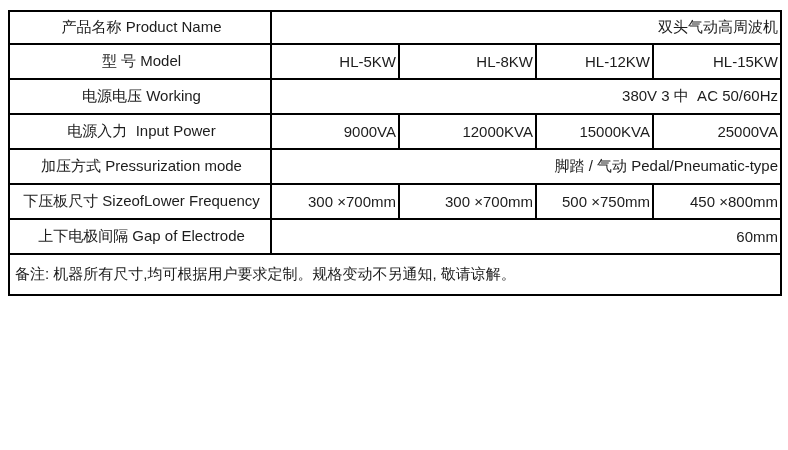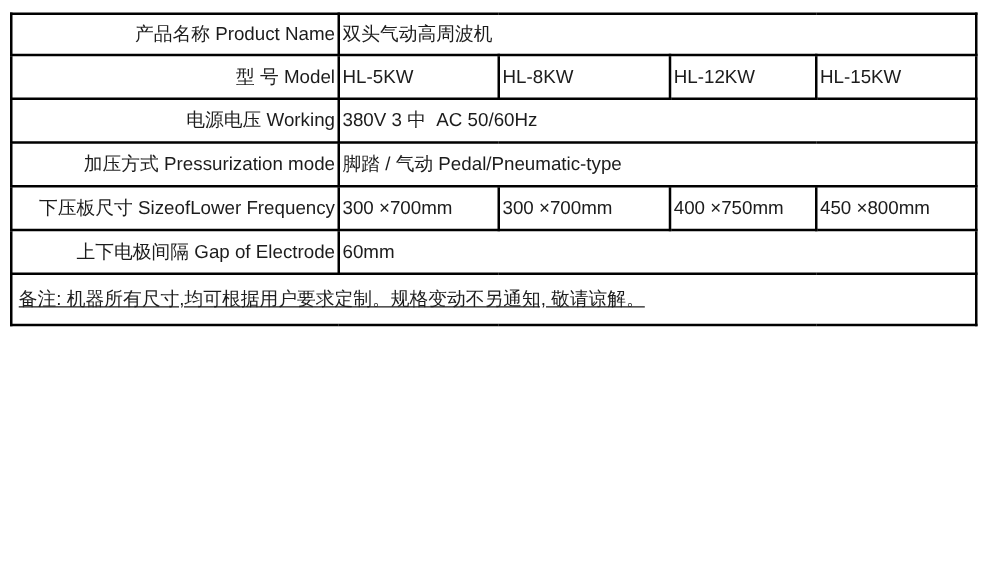--- a/index.html
+++ b/index.html
@@ -17,37 +17,36 @@
     table-layout: fixed;
   }
   table.spec td {
     border: 2px solid #000000;
     font-size: 15px;
     vertical-align: middle;
     white-space: pre-wrap;
     overflow: hidden;
   }
   td.label {
-    text-align: right;
+    text-align: center;
     padding: 4px 2px 4px 5px;
     height: 35px;
     margin-top: 32px;
   }
   td.val {
-    text-align: left;
+    text-align: right;
     padding: 4px 2px;
     height: 35px;
   }
   tr.row-first td { height: 33px; }
   td.note {
     text-align: left;
     padding: 6px 4px 6px 5px;
     height: 41px;
     font-size: 15px;
-    text-decoration: underline;
   }
 </style>
 </head>
 <body>
 
 <table class="spec">
   <colgroup>
     <col style="width:262px">
     <col style="width:128px">
     <col style="width:137px">
@@ -64,28 +63,35 @@
       <td class="val">HL-5KW</td>
       <td class="val">HL-8KW</td>
       <td class="val">HL-12KW</td>
       <td class="val">HL-15KW</td>
     </tr>
     <tr>
       <td class="label">电源电压 Working</td>
       <td class="val" colspan="4">380V 3 中  AC 50/60Hz</td>
     </tr>
     <tr>
+      <td class="label">电源入力  Input Power</td>
+      <td class="val">9000VA</td>
+      <td class="val">12000KVA</td>
+      <td class="val">15000KVA</td>
+      <td class="val">25000VA</td>
+    </tr>
+    <tr>
       <td class="label">加压方式 Pressurization mode</td>
       <td class="val" colspan="4">脚踏 / 气动 Pedal/Pneumatic-type</td>
     </tr>
     <tr>
       <td class="label">下压板尺寸 SizeofLower Frequency</td>
       <td class="val">300 ×700mm</td>
       <td class="val">300 ×700mm</td>
-      <td class="val">400 ×750mm</td>
+      <td class="val">500 ×750mm</td>
       <td class="val">450 ×800mm</td>
     </tr>
     <tr>
       <td class="label">上下电极间隔 Gap of Electrode</td>
       <td class="val" colspan="4">60mm</td>
     </tr>
     <tr>
       <td class="note" colspan="5">备注: 机器所有尺寸,均可根据用户要求定制。规格变动不另通知, 敬请谅解。</td>
     </tr>
   </tbody>

